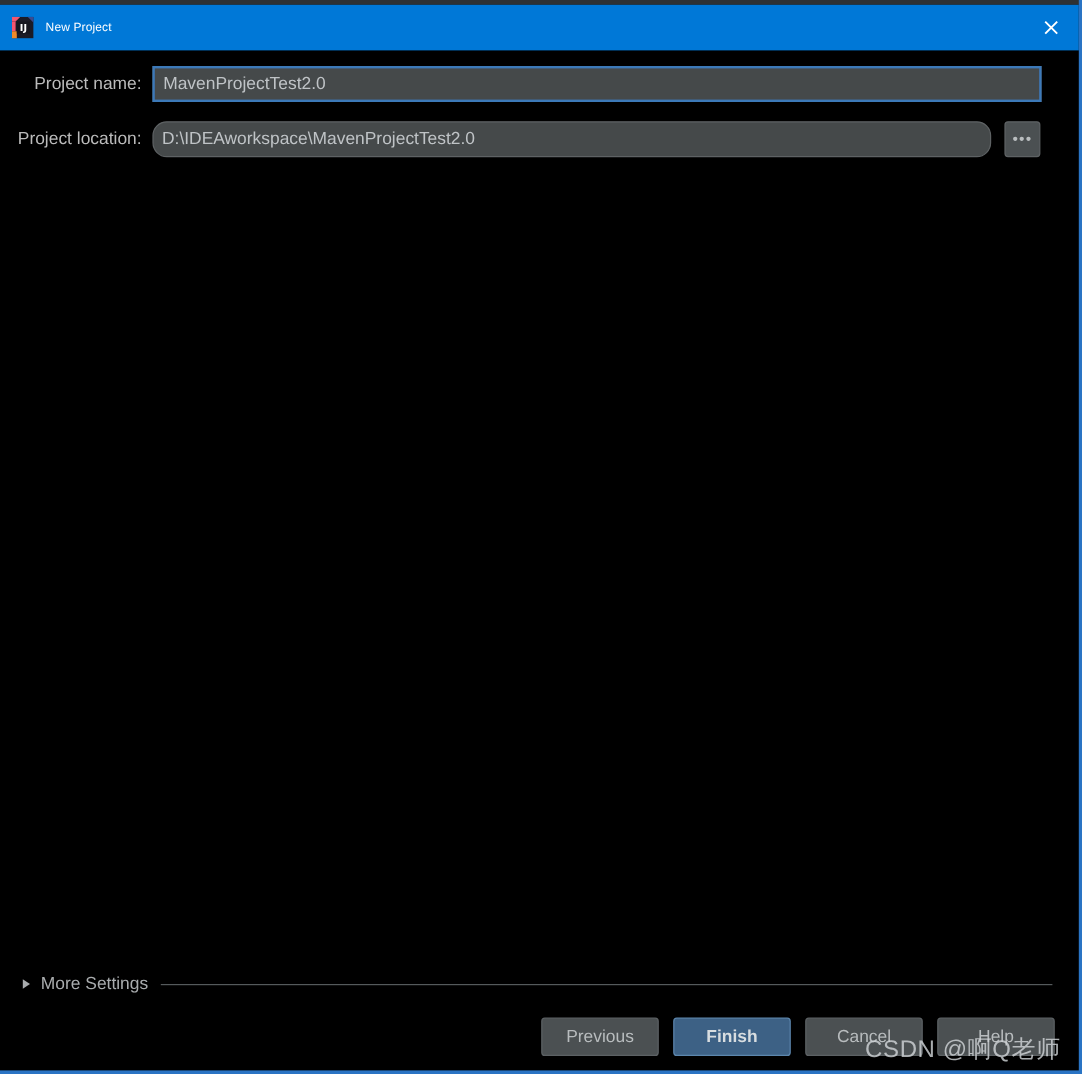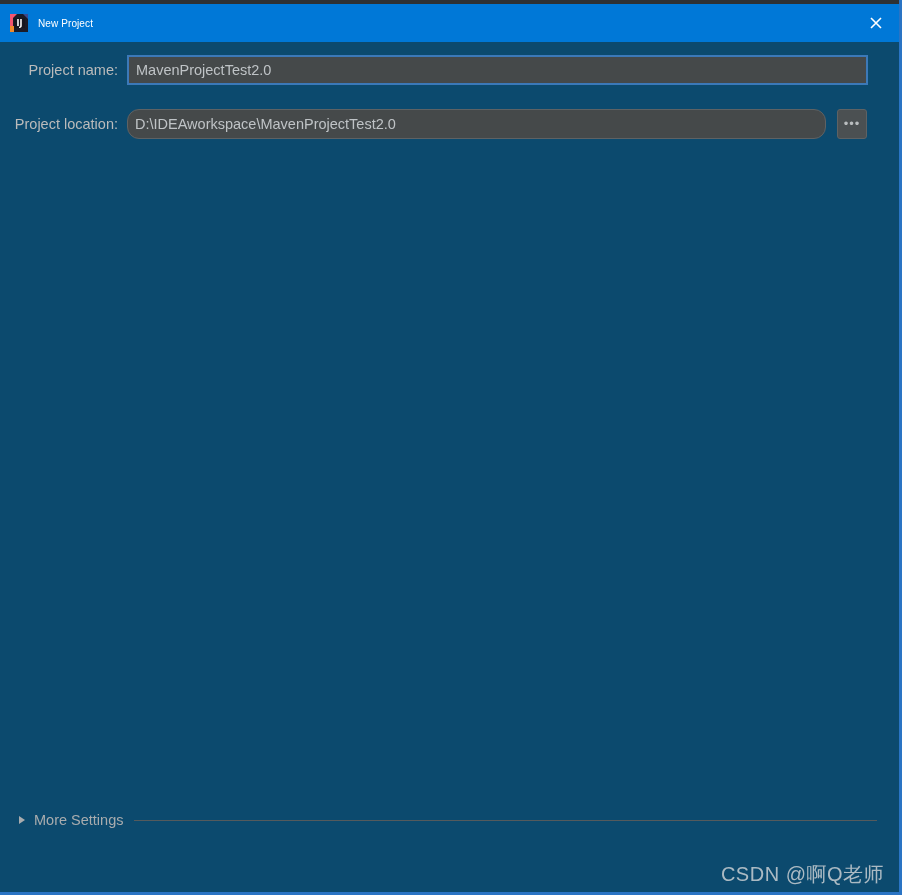--- a/index.html
+++ b/index.html
@@ -9,21 +9,21 @@
   }
   body {
     font-family: "Liberation Sans", "DejaVu Sans", sans-serif;
   }
 
   #dialog {
     position: relative;
     width: 902px;
     height: 895px;
     overflow: hidden;
-    background: #0c4a6e;
+    background: #000000;
     box-sizing: border-box;
   }
 
   
   .top-strip {
     position: absolute;
     top: 0; left: 0;
     width: 902px;
     height: 4px;
     background: #2e3133;
@@ -86,21 +86,21 @@
     position: absolute;
     top: 42px; left: 0;
     width: 899px;
   }
   .form-row {
     display: flex;
     align-items: center;
     height: 30px;
   }
   .row-name { margin-top: 13px; }
-  .row-location { margin-top: 24px; }
+  .row-location { margin-top: 16px; }
 
   .field-label {
     width: 118px;
     padding-right: 9px;
     text-align: right;
     color: #bbbbbb;
     font-size: 14.5px;
     white-space: nowrap;
     flex: none;
   }
@@ -279,19 +279,25 @@
     </div>
 
   </div>
 
   <div class="more-settings">
     <div class="ms-arrow"></div>
     <div class="ms-label">More Settings</div>
     <div class="ms-sep"></div>
   </div>
 
+  <div class="button-bar">
+    <div class="dlg-btn">Previous</div>
+    <div class="dlg-btn primary">Finish</div>
+    <div class="dlg-btn">Cancel</div>
+    <div class="dlg-btn">Help</div>
+  </div>
 
   <div class="watermark">CSDN @啊Q老师</div>
 
   <div class="frame-right"></div>
   <div class="frame-bottom"></div>
 
 </div>
 
 </body></html>

